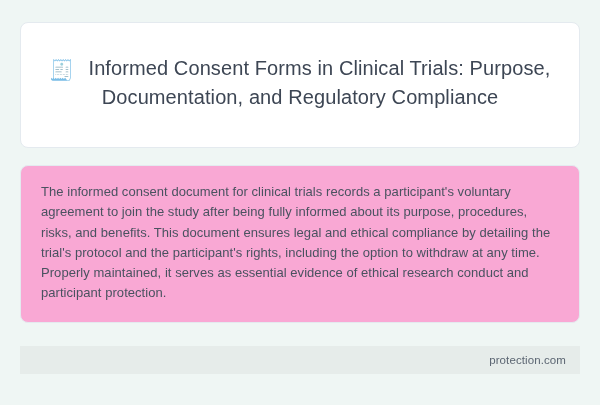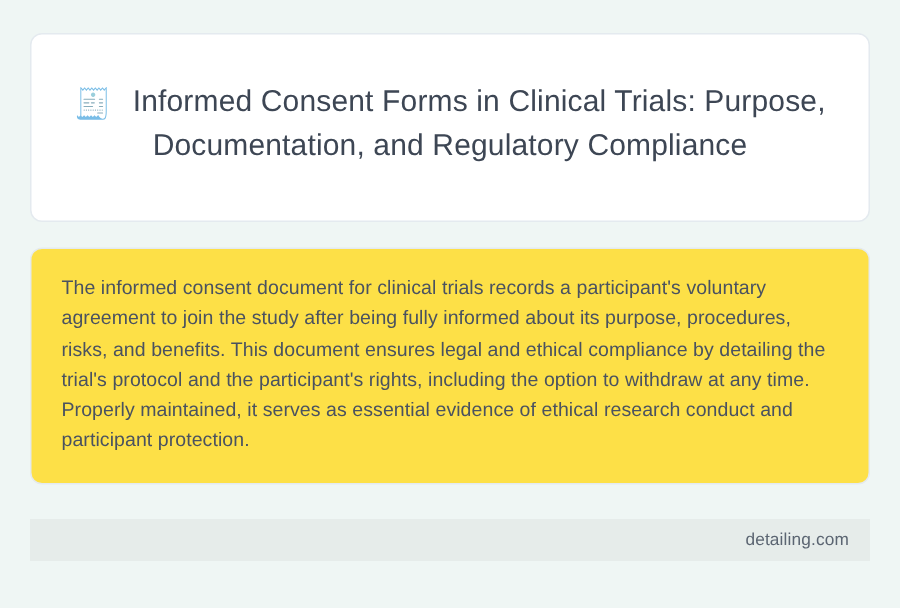--- a/index.html
+++ b/index.html
@@ -60,21 +60,21 @@
     font-weight: 400;
     letter-spacing: 0.1px;
   }
 
   
   .body-card {
     box-sizing: border-box;
     width: 560px;
     margin-top: 17px;
     min-height: 153px;
-    background: #fde047;
+    background: #f9a8d4;
     border: 1px solid #e4eaef;
     border-radius: 8px;
     padding: 16px 20px 18px 20px;
   }
 
   .body-text {
     font-size: 13px;
     line-height: 20.3px;
     color: #4a5260;
     margin: 0;
@@ -110,16 +110,16 @@
     <div class="title-inner">
       <span class="doc-icon">🧾</span><span class="title-text">Informed Consent Forms in Clinical Trials: Purpose, Documentation, and Regulatory Compliance</span>
     </div>
   </div>
 
   <div class="body-card">
     <p class="body-text">The informed consent document for clinical trials records a participant's voluntary agreement to join the study after being fully informed about its purpose, procedures, risks, and benefits. This document ensures legal and ethical compliance by detailing the trial's protocol and the participant's rights, including the option to withdraw at any time. Properly maintained, it serves as essential evidence of ethical research conduct and participant protection.</p>
   </div>
 
   <div class="footer-bar">
-    <span class="footer-text">detailing.com</span>
+    <span class="footer-text">protection.com</span>
   </div>
 
 </div>
 
 </body></html>

